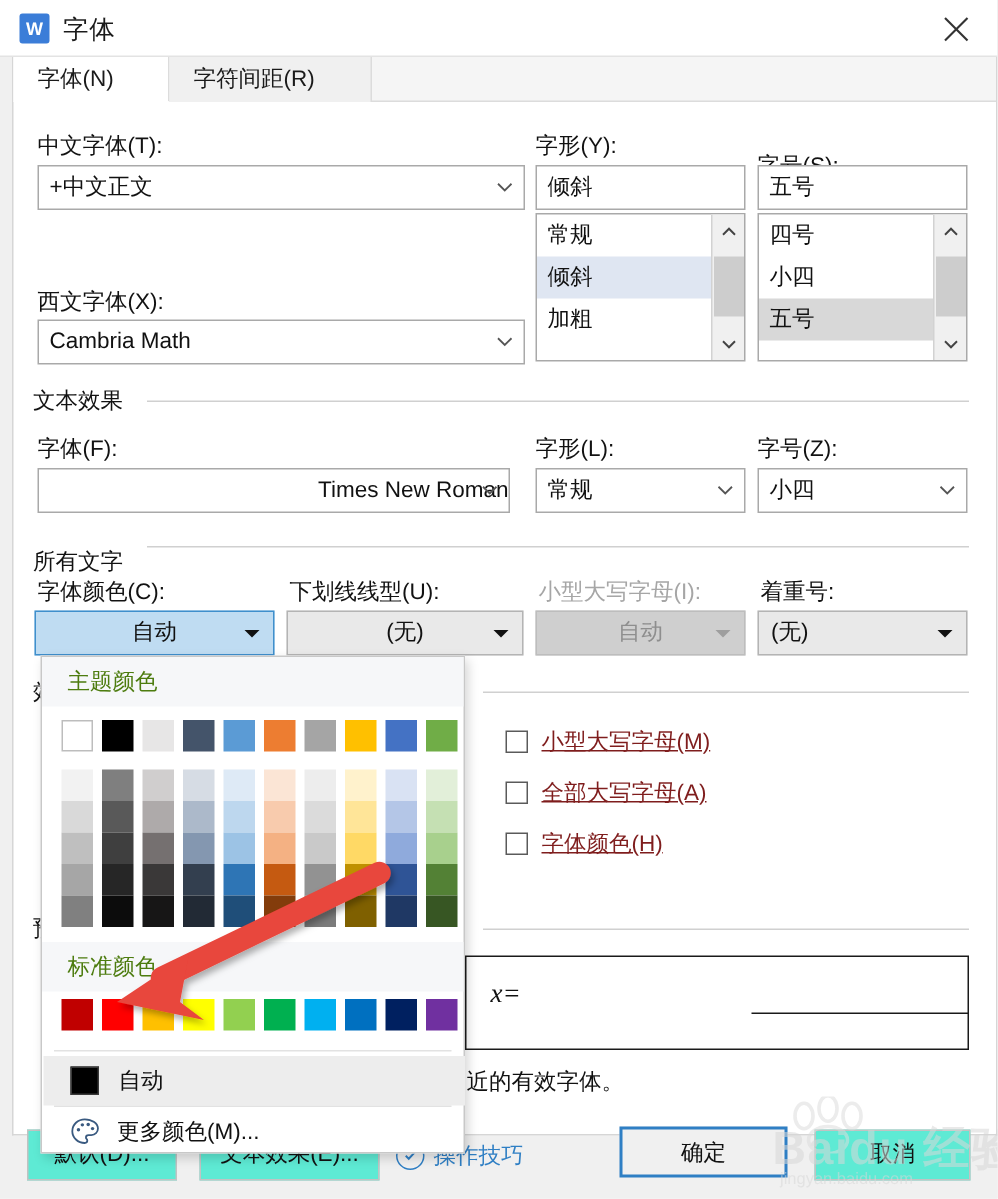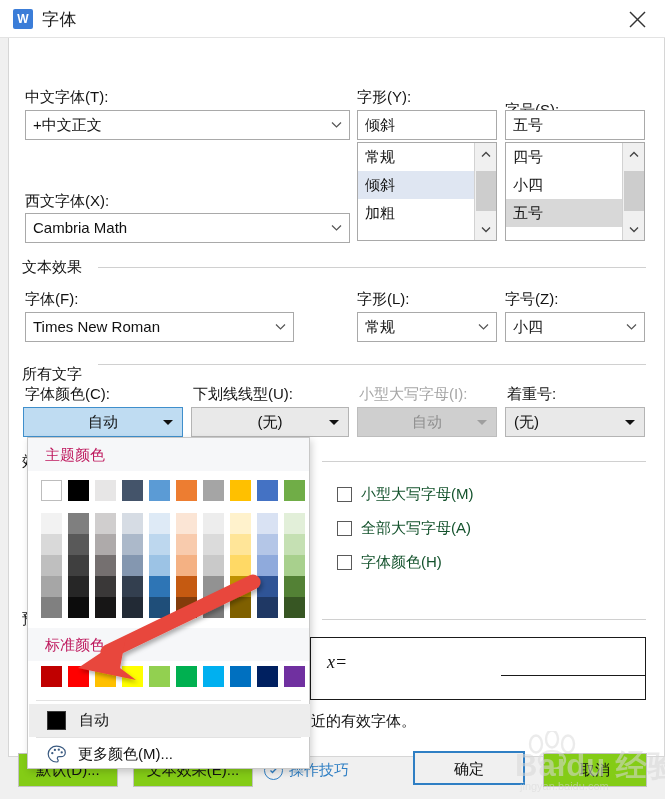--- a/index.html
+++ b/index.html
@@ -108,39 +108,39 @@
   .pick.active { background: #bfdcf2; border: 1px solid #3f8fcc; }
   .pick.disabled { background: #cfcfcf; border: 1px solid #bdbdbd; color: #8e8e8e; }
   .pick.disabled .tri { border-top-color: #9e9e9e; }
 
   
   .cbrow { position: absolute; display: flex; align-items: center; }
   .cbbox {
     width: 15px; height: 15px; border: 1px solid #5a5a5a; background: #fff;
     box-sizing: border-box; margin-right: 9px;
   }
-  .cbtext { font-size: 15px; color: #14532d; white-space: nowrap; }
+  .cbtext { font-size: 15px; color: #7f1d1d; white-space: nowrap; text-decoration: underline; }
 
   
   .preview-box {
     position: absolute; box-sizing: border-box;
     border: 1px solid #1a1a1a; background: #ffffff;
   }
   .preview-text {
     position: absolute; left: 16px; top: 14px;
     font-family: "Liberation Serif", "DejaVu Serif", serif;
     font-style: italic; font-size: 18px; color: #111;
   }
   .preview-rule { position: absolute; height: 1px; background: #1a1a1a; }
   .preview-note { position: absolute; font-size: 15px; color: #111; white-space: nowrap; }
 
   
   .btn {
     position: absolute; box-sizing: border-box;
-    background: #84cc16; border: 1px solid #c2c2c2;
+    background: #5eead4; border: 1px solid #c2c2c2;
     font-size: 15px; color: #111; text-align: center;
     height: 34px; line-height: 32px;
   }
   .btn.primary { background: #f0f0f0; border: 2px solid #2f7fc4; }
   .link-tip {
     position: absolute; display: flex; align-items: center;
     font-size: 15px; color: #2f7fc4; white-space: nowrap;
   }
   .link-tip .ico {
     width: 17px; height: 17px; border-radius: 50%;
@@ -151,21 +151,21 @@
   
   .cpanel {
     position: absolute; left: 27px; top: 437px; width: 283px; height: 332px;
     background: #ffffff; border: 1px solid #c8c8c8;
     box-shadow: 2px 3px 7px rgba(0,0,0,.17);
     box-sizing: border-box; z-index: 40;
   }
   .cpanel-head {
     position: absolute; left: 0; width: 281px; height: 33px; line-height: 33px;
     padding-left: 17px; box-sizing: border-box;
-    font-size: 15px; color: #be185d; background: #f6f7f9;
+    font-size: 15px; color: #4d7c0f; background: #f6f7f9;
   }
   .swatch-grid { position: absolute; display: grid; }
   .sw { width: 21px; height: 21px; box-sizing: border-box; }
   .sw.bordered { border: 1px solid #bdbdbd; }
   .cpanel-sep { position: absolute; left: 8px; width: 265px; height: 1px; background: #e2e2e2; }
   .menu-item {
     position: absolute; left: 1px; width: 281px; height: 33px;
     display: flex; align-items: center; box-sizing: border-box;
   }
   .menu-item.hover { background: #ededed; }
@@ -203,20 +203,24 @@
     </div>
     <div class="title-text">字体</div>
     <div class="close-btn">
       <svg width="19" height="19" viewBox="0 0 19 19">
         <line x1="2" y1="2" x2="17" y2="17" stroke="#333" stroke-width="1.4"></line>
         <line x1="17" y1="2" x2="2" y2="17" stroke="#333" stroke-width="1.4"></line>
       </svg>
     </div>
   </div>
 
+  <div class="tabstrip">
+    <div class="tab active" style="left:0; width:104px;">字体(N)</div>
+    <div class="tab inactive" style="left:104px; width:135px;">字符间距(R)</div>
+  </div>
 
   <div class="lbl" style="left:25px; top:88px;">中文字体(T):</div>
   <div class="combo" style="left:25px; top:110px; width:325px;">
     <span>+中文正文</span>
     <span class="chev">
       <svg width="11" height="8" viewBox="0 0 11 8">
           <path d="M1 1.5 L5.5 6 L10 1.5" fill="none" stroke="#555" stroke-width="1.2"></path>
         </svg>
     </span>
   </div>
@@ -274,21 +278,21 @@
       <svg width="11" height="8" viewBox="0 0 11 8">
           <path d="M1 1.5 L5.5 6 L10 1.5" fill="none" stroke="#555" stroke-width="1.2"></path>
         </svg>
     </span>
   </div>
 
   <div class="group-label" style="left:22px; top:258px;">文本效果</div>
   <div class="group-line" style="left:98px; top:267px; width:548px;"></div>
 
   <div class="lbl" style="left:25px; top:290px;">字体(F):</div>
-  <div class="combo" style="left:25px; top:312px; width:269px;">
+  <div class="combo" style="left:25px; top:312px; width:315px;text-align:right;">
     <span>Times New Roman</span>
     <span class="chev">
       <svg width="11" height="8" viewBox="0 0 11 8">
           <path d="M1 1.5 L5.5 6 L10 1.5" fill="none" stroke="#555" stroke-width="1.2"></path>
         </svg>
     </span>
   </div>
 
   <div class="lbl" style="left:357px; top:290px;">字形(L):</div>
   <div class="combo" style="left:357px; top:312px; width:140px;">

